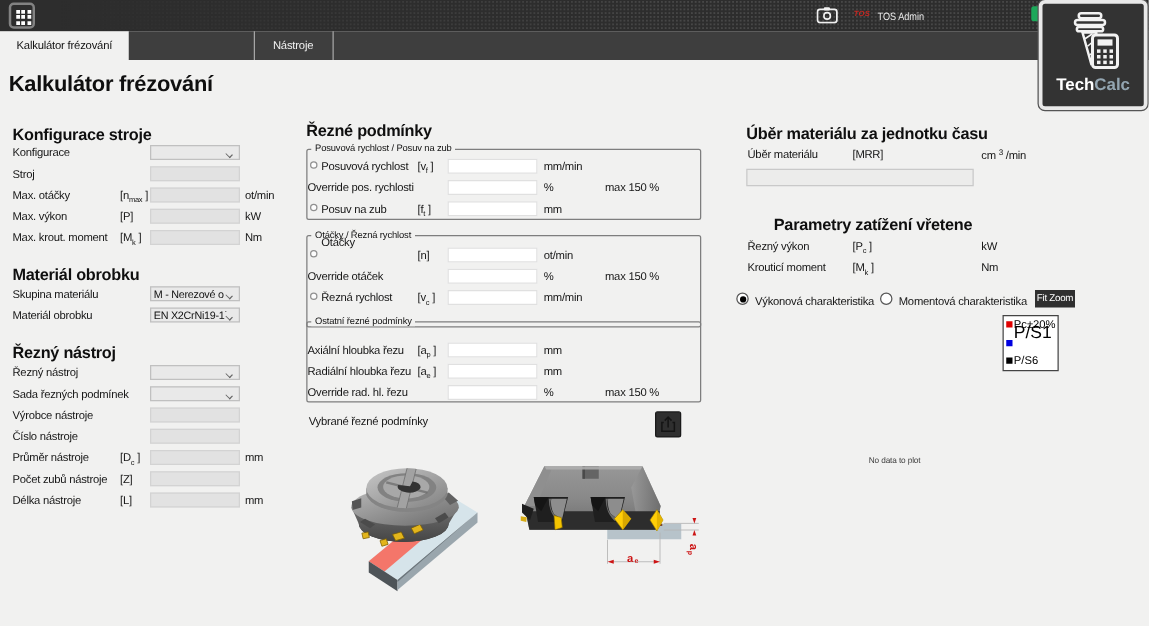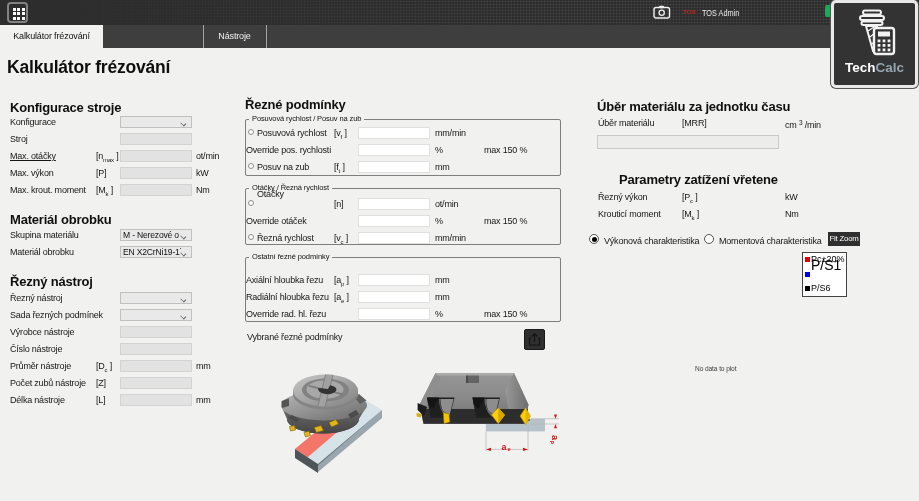--- a/index.html
+++ b/index.html
@@ -68,21 +68,21 @@
   <div class="tabsep" style="left:202.5px"></div>
   <div class="tabsep" style="left:266px"></div>
 </div>
 <div class="h1" style="left:7px;top:57px;">Kalkulátor frézování</div>
 
 <div class="sh" style="left:10px;top:100px;">Konfigurace stroje</div>
 <div class="lb" style="left:10px;top:116px;">Konfigurace</div>
 <div class="ddn" style="left:120px;top:116px;width:72px;"></div>
 <div class="lb" style="left:10px;top:133px;">Stroj</div>
 <div class="din" style="left:120px;top:133px;width:72px;"></div>
-<div class="lb" style="left:10px;top:150px;text-decoration:underline;">Max. otáčky</div>
+<div class="lb" style="left:10px;top:150px;">Max. otáčky</div>
 <div class="lb" style="left:96px;top:150px;">[n<sub>max</sub> ]</div>
 <div class="din" style="left:120px;top:150px;width:72px;"></div>
 <div class="lb" style="left:196px;top:150px;">ot/min</div>
 <div class="lb" style="left:10px;top:167px;">Max. výkon</div>
 <div class="lb" style="left:96px;top:167px;">[P]</div>
 <div class="din" style="left:120px;top:167px;width:72px;"></div>
 <div class="lb" style="left:196px;top:167px;">kW</div>
 <div class="lb" style="left:10px;top:184px;">Max. krout. moment</div>
 <div class="lb" style="left:96px;top:184px;">[M<sub>k</sub> ]</div>
 <div class="din" style="left:120px;top:184px;width:72px;"></div>
@@ -128,21 +128,21 @@
 <div class="lb" style="left:246px;top:144px;">Override pos. rychlosti</div>
 <div class="win" style="left:358px;top:144px;width:72px;"></div>
 <div class="lb" style="left:435px;top:144px;">%</div>
 <div class="lb" style="left:484px;top:144px;">max 150 %</div>
 <div class="radio" style="left:248px;top:163px;"></div>
 <div class="lb" style="left:257px;top:161px;">Posuv na zub</div>
 <div class="lb" style="left:334px;top:161px;">[f<sub>t</sub> ]</div>
 <div class="win" style="left:358px;top:161px;width:72px;"></div>
 <div class="lb" style="left:435px;top:161px;">mm</div>
 
-<div class="grp" style="top:188px;height:57px;">
+<div class="grp" style="top:188px;height:74px;">
     <span class="glb">Otáčky / Řezná rychlost</span>
   </div>
 <div class="radio" style="left:248px;top:200px;"></div>
 <div class="lb" style="left:257px;top:188px;">Otáčky</div>
 <div class="lb" style="left:334px;top:198px;">[n]</div>
 <div class="win" style="left:358px;top:198px;width:72px;"></div>
 <div class="lb" style="left:435px;top:198px;">ot/min</div>
 <div class="lb" style="left:246px;top:215px;">Override otáček</div>
 <div class="win" style="left:358px;top:215px;width:72px;"></div>
 <div class="lb" style="left:435px;top:215px;">%</div>

